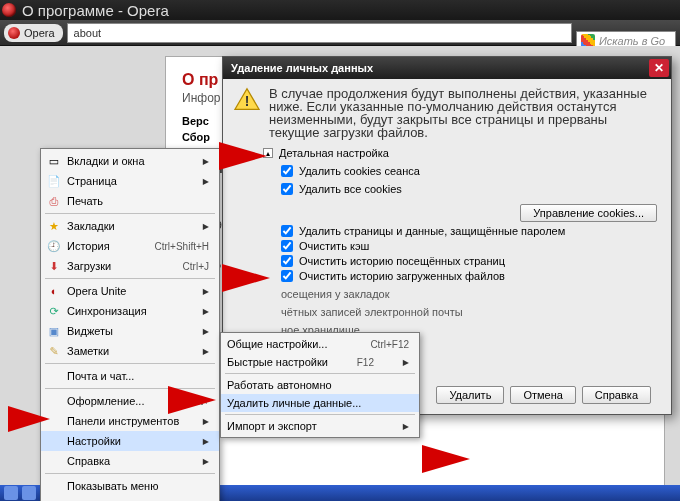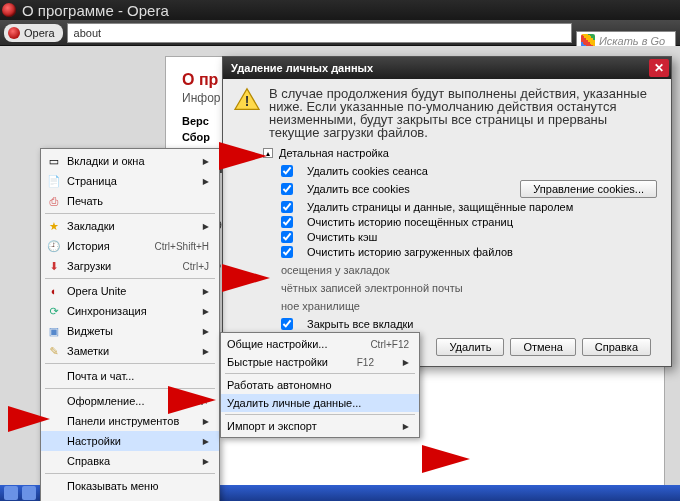--- a/index.html
+++ b/index.html
@@ -30,24 +30,24 @@
 .dialog { position: absolute; top: 56px; left: 222px; width: 450px; background: #ececec; border: 1px solid #555; box-shadow: 4px 4px 10px rgba(0,0,0,.4); z-index: 50; }
 .dlg-title { height: 22px; background: linear-gradient(#444,#1e1e1e); color: #fff; display: flex; align-items: center; justify-content: space-between; padding: 0 0 0 8px; font-size: 11px; font-weight: bold; }
 .dlg-close { width: 20px; height: 18px; background: #c23; color:#fff; display:flex; align-items:center; justify-content:center; font-weight:bold; border-radius:2px; margin-right:2px; cursor:pointer; font-size:12px;}
 .dlg-body { padding: 8px 10px 10px; }
 .warn-row { display: flex; gap: 8px; margin-bottom: 8px; }
 .warn-icon { width: 28px; height: 24px; flex-shrink:0; }
 .warn-icon svg { width: 100%; height: 100%; }
 .warn-text { font-size: 13px; color: #333; line-height: 13px; }
 .sect-head { display:flex; align-items:center; gap:6px; font-size:11px; color:#000; margin: 2px 0 6px 30px; cursor:pointer; }
 .sect-head .toggle { width:10px; height:10px; border:1px solid #888; background:#fff; display:flex; align-items:center; justify-content:center; font-size:8px; }
-.chk-row { display:flex; align-items:center; gap:14px; font-size:11px; color:#000; margin: 3px 0 3px 48px; }
+.chk-row { display:flex; align-items:center; gap:6px; font-size:11px; color:#000; margin: 3px 0 3px 48px; }
 .chk-row input { width:12px; height:12px; }
 .mg-btn-row { display:flex; justify-content:flex-end; margin: 2px 10px 6px 0; }
-.btn { background: linear-gradient(#fefefe,#e4e4e4); border:1px solid #888; border-radius:2px; padding: 2px 12px; font-size:11px; cursor:pointer; }
+.btn { background: linear-gradient(#fefefe,#e4e4e4); border:1px solid #888; border-radius:2px; padding: 2px 12px; font-size:11px; cursor:pointer;margin-top:24px; }
 .dlg-footer { display:flex; gap:6px; justify-content:flex-end; margin: 8px 10px 0 0; }
 .partial { color:#555; margin-left:48px; font-size:11px; line-height:18px;}
 
 
 .menu { position:absolute; background:#f4f4f4; border:1px solid #7a7a7a; box-shadow:2px 2px 6px rgba(0,0,0,.35); z-index:60; min-width:180px; padding:2px 0;}
 .menu-item { display:flex; align-items:center; padding:3px 10px 3px 6px; font-size:11px; color:#000; cursor:default; gap:6px; white-space:nowrap;}
 .menu-item:hover, .menu-item.hi { background:#cfe3ff; }
 .menu-sep { height:1px; background:#c0c0c0; margin:2px 4px; }
 .menu-item .mi-icon { width:14px; height:14px; display:flex; align-items:center; justify-content:center; font-size:11px;}
 .menu-item .sc { margin-left:auto; color:#555; font-size:10px; }
@@ -140,25 +140,25 @@
       <div class="mg-btn-row" style="margin:0 4px 0 0;">
           <button class="btn">Управление cookies...</button>
         </div>
     </div>
     <div class="chk-row">
         <input type="checkbox" checked="" style="">
         <span>Удалить страницы и данные, защищённые паролем</span>
       </div>
     <div class="chk-row">
         <input type="checkbox" checked="" style="">
+        <span>Очистить кэш</span>
+      </div>
+    <div class="chk-row">
+        <input type="checkbox" checked="" style="">
         <span>Очистить историю посещённых страниц</span>
-      </div>
-    <div class="chk-row">
-        <input type="checkbox" checked="" style="">
-        <span>Очистить кэш</span>
       </div>
     <div class="chk-row">
         <input type="checkbox" checked="" style="">
         <span>Очистить историю загруженных файлов</span>
       </div>
     <div class="partial">осещения у закладок</div>
     <div class="partial">чётных записей электронной почты</div>
     <div class="partial">ное хранилище</div>
     <div class="chk-row">
         <input type="checkbox" checked="" style="">

